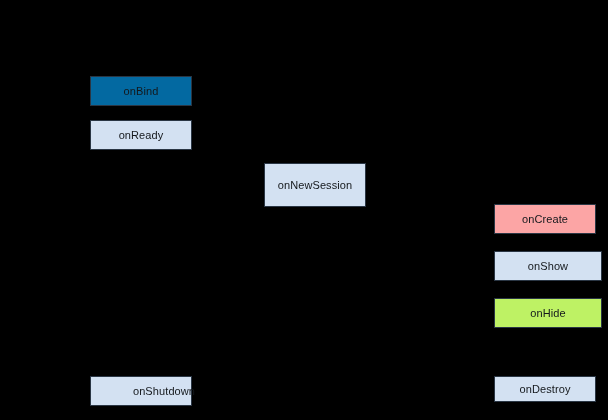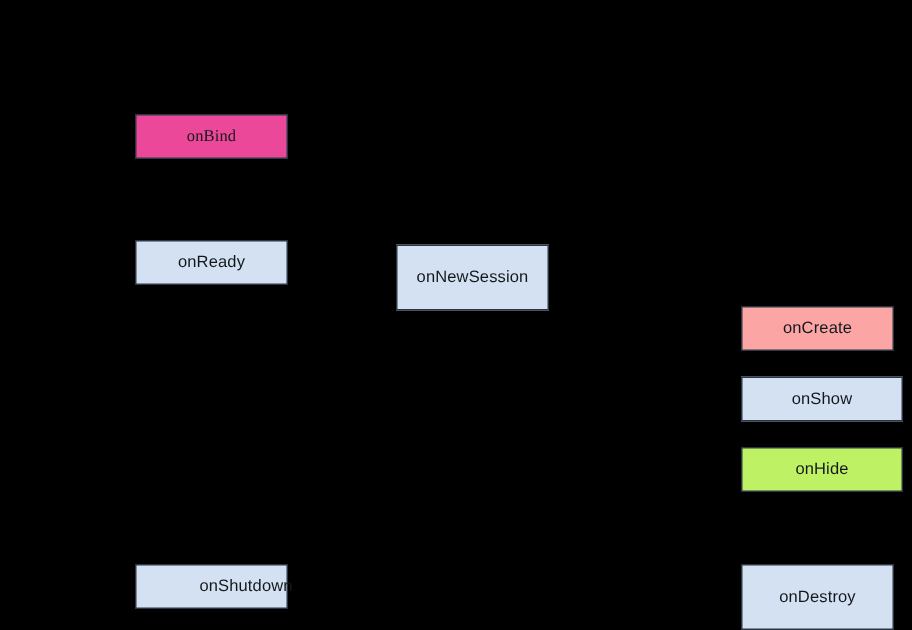--- a/index.html
+++ b/index.html
@@ -37,25 +37,25 @@
   .node-label {
     display: block;
     text-align: center;
   }
 </style>
 </head>
 <body>
 
 <div id="diagram-canvas" style="background: rgb(0, 0, 0);">
 
-  <div class="lifecycle-node" id="node-on-bind" style="left: 90px; top: 76px; width: 102px; height: 30px; background: #ec4899; border-color: rgb(42, 54, 68); color: rgb(20, 24, 28); font-family: Liberation Serif, serif;">
+  <div class="lifecycle-node" id="node-on-bind" style="left: 90px; top: 76px; width: 102px; height: 30px; background: #0369a1; border-color: rgb(42, 54, 68); color: rgb(20, 24, 28);">
     <span class="node-label">onBind</span>
   </div>
 
-  <div class="lifecycle-node" id="node-on-ready" style="left: 90px; top: 120px; width: 102px; height: 30px; background: rgb(211, 225, 242); border-color: rgb(42, 54, 68); color: rgb(20, 24, 28); margin-top: 40px;">
+  <div class="lifecycle-node" id="node-on-ready" style="left: 90px; top: 120px; width: 102px; height: 30px; background: rgb(211, 225, 242); border-color: rgb(42, 54, 68); color: rgb(20, 24, 28);">
     <span class="node-label">onReady</span>
   </div>
 
   <div class="lifecycle-node" id="node-on-new-session" style="left: 264px; top: 163px; width: 102px; height: 44px; background: rgb(211, 225, 242); border-color: rgb(42, 54, 68); color: rgb(20, 24, 28);">
     <span class="node-label">onNewSession</span>
   </div>
 
   <div class="lifecycle-node" id="node-on-create" style="left: 494px; top: 204px; width: 102px; height: 30px; background: #fca5a5; border-color: rgb(42, 54, 68); color: rgb(20, 24, 28);">
     <span class="node-label">onCreate</span>
   </div>
@@ -65,17 +65,17 @@
   </div>
 
   <div class="lifecycle-node" id="node-on-hide" style="left: 494px; top: 298px; width: 108px; height: 30px; background: #bef264; border-color: rgb(42, 54, 68); color: rgb(20, 24, 28);">
     <span class="node-label">onHide</span>
   </div>
 
   <div class="lifecycle-node" id="node-on-shutdown" style="left: 90px; top: 376px; width: 102px; height: 30px; background: rgb(211, 225, 242); border-color: rgb(42, 54, 68); color: rgb(20, 24, 28); padding-left: 46px;">
     <span class="node-label">onShutdown</span>
   </div>
 
-  <div class="lifecycle-node" id="node-on-destroy" style="left: 494px; top: 376px; width: 102px; height: 44px; background: rgb(211, 225, 242); border-color: rgb(42, 54, 68); color: rgb(20, 24, 28);">
+  <div class="lifecycle-node" id="node-on-destroy" style="left: 494px; top: 376px; width: 102px; height: 26px; background: rgb(211, 225, 242); border-color: rgb(42, 54, 68); color: rgb(20, 24, 28);">
     <span class="node-label">onDestroy</span>
   </div>
 
 </div>
 
 </body></html>

